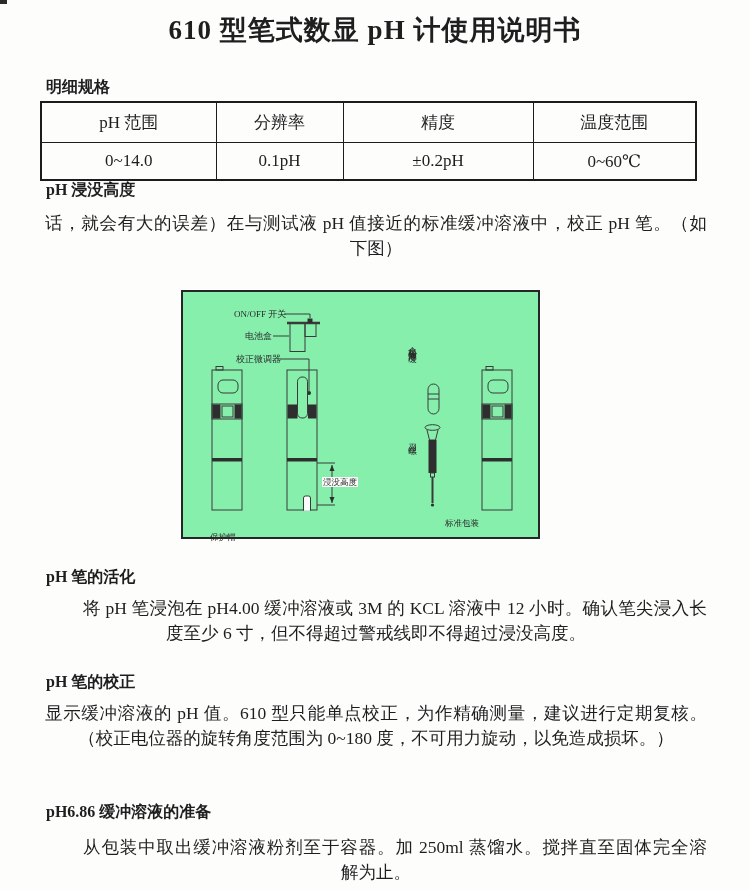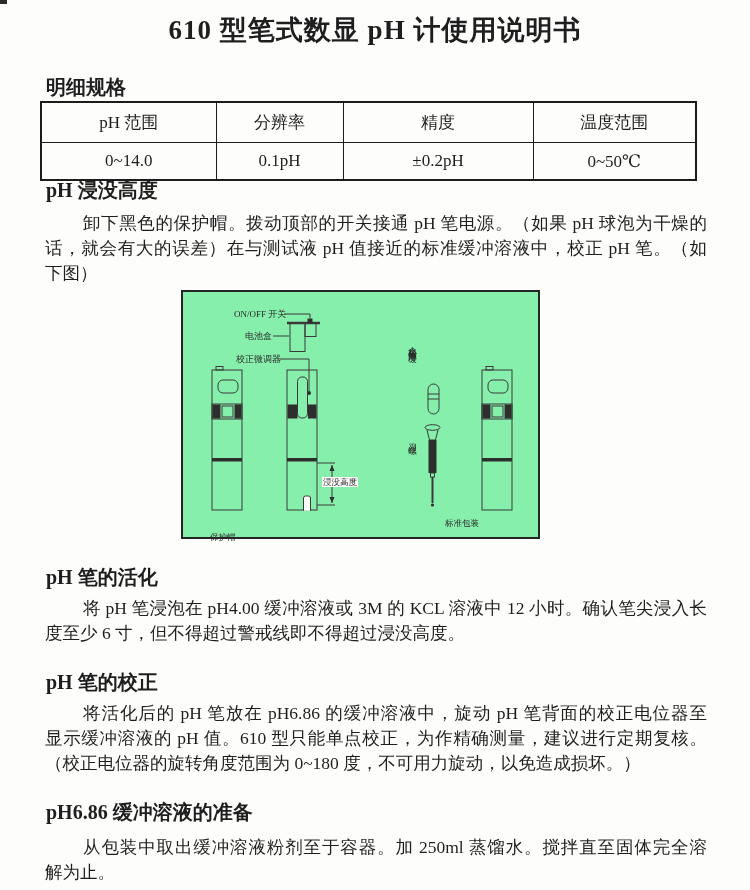--- a/index.html
+++ b/index.html
@@ -7,38 +7,38 @@
     width:750px;height:890px;position:relative;background:#fdfdfc;
     font-family:"Liberation Serif","DejaVu Serif",serif;color:#1e1e1e;
     overflow:hidden;
   }
   .corner-mark{position:absolute;left:0;top:0;width:7px;height:4px;background:#2b2b2b;}
   .title{
     position:absolute;left:0;top:12px;width:750px;margin:0;
     text-align:center;font-size:27px;font-weight:bold;letter-spacing:1px;
   }
   .sec-h{
-    position:absolute;left:46px;margin:0;font-size:20px;font-weight:bold;line-height:22px;
+    position:absolute;left:46px;margin:0;font-size:16px;font-weight:bold;line-height:22px;
   }
   .spec-table{
     position:absolute;left:40px;top:101px;width:655px;
     border-collapse:collapse;table-layout:fixed;font-size:17px;
   }
   .spec-table th,.spec-table td{
     border:1px solid #1c1c1c;text-align:center;font-weight:normal;padding:7px;
   }
   .spec-table{border:2px solid #1c1c1c;}
   .spec-table .hdr th{height:25px;}
   .spec-table .val td{height:22px;}
   .para{
     position:absolute;left:45px;width:662px;font-size:17.5px;line-height:25px;
   }
   .jline{text-align:justify;text-align-last:justify;overflow:hidden;white-space:nowrap;}
   .jline.first{text-indent:38px;}
-  .lline{text-align:left;}
+  .lline{text-align:center;}
   .figure{
     position:absolute;left:181px;top:290px;width:355px;height:245px;
     border:2px solid #262626;background:#86efac;
   }
   .fig-label{
     position:absolute;font-size:9px;line-height:10px;color:#2a2a2a;
     white-space:nowrap;letter-spacing:0px;
   }
   .fig-label.small{font-size:8.5px;}
   .fig-label.vertical{
@@ -69,28 +69,27 @@
       <tr class="hdr">
     <th>pH 范围</th>
     <th>分辨率</th>
     <th>精度</th>
     <th>温度范围</th>
   </tr>
   <tr class="val">
     <td>0~14.0</td>
     <td>0.1pH</td>
     <td>±0.2pH</td>
-    <td>0~50℃</td>
+    <td>0~60℃</td>
   </tr>
 </tbody>
   </table>
 
 <h2 class="sec-h" style="top:179px;">pH 浸没高度</h2>
 <div class="para" style="top:211px;">
-  <div class="jline first">卸下黑色的保护帽。拨动顶部的开关接通 pH 笔电源。（如果 pH 球泡为干燥的</div>
   <div class="jline">话，就会有大的误差）在与测试液 pH 值接近的标准缓冲溶液中，校正 pH 笔。（如</div>
   <div class="lline">下图）</div>
 </div>
 
 <div class="figure">
   <svg width="355" height="245" viewBox="0 0 355 245">
 
     <g>
       <line class="ln" x1="104" y1="31" x2="137" y2="31" style="stroke-width:2.5"></line>
       <rect class="fillc" x="124.5" y="26.5" width="5" height="4.5"></rect>
@@ -170,21 +169,20 @@
 </div>
 
 <h2 class="sec-h" style="top:566px;">pH 笔的活化</h2>
 <div class="para" style="top:596px;">
   <div class="jline first">将 pH 笔浸泡在 pH4.00 缓冲溶液或 3M 的 KCL 溶液中 12 小时。确认笔尖浸入长</div>
   <div class="lline">度至少 6 寸，但不得超过警戒线即不得超过浸没高度。</div>
 </div>
 
 <h2 class="sec-h" style="top:671px;">pH 笔的校正</h2>
 <div class="para" style="top:701px;">
-  <div class="jline first">将活化后的 pH 笔放在 pH6.86 的缓冲溶液中，旋动 pH 笔背面的校正电位器至</div>
   <div class="jline">显示缓冲溶液的 pH 值。610 型只能单点校正，为作精确测量，建议进行定期复核。</div>
   <div class="lline">（校正电位器的旋转角度范围为 0~180 度，不可用力旋动，以免造成损坏。）</div>
 </div>
 
 <h2 class="sec-h" style="top:801px;">pH6.86 缓冲溶液的准备</h2>
 <div class="para" style="top:835px;">
   <div class="jline first">从包装中取出缓冲溶液粉剂至于容器。加 250ml 蒸馏水。搅拌直至固体完全溶</div>
   <div class="lline">解为止。</div>
 </div>
 

